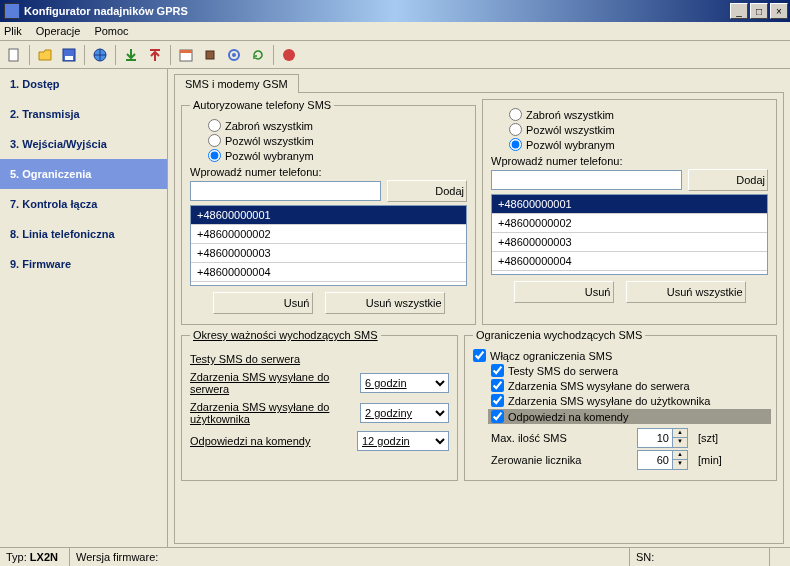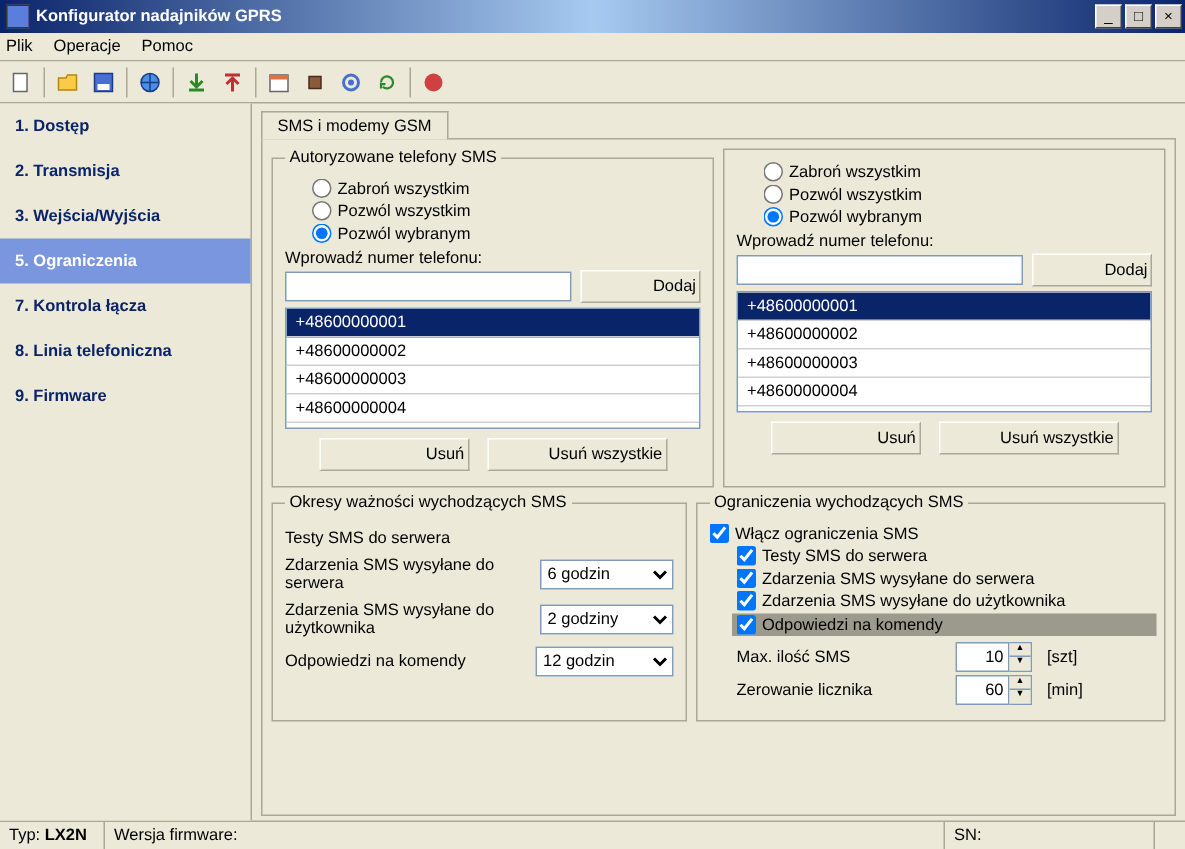--- a/index.html
+++ b/index.html
@@ -247,21 +247,21 @@
             <div class="li">+48600000004</div>
           </div>
           <div class="row" style="margin-top:6px; justify-content:center; gap:12px;">
             <button class="btn" style="width:100px;">Usuń</button>
             <button class="btn" style="width:120px;">Usuń wszystkie</button>
           </div>
         </fieldset>
       </div>
 
       <div class="two-col">
-        <fieldset style="flex:0 0 277px;">
+        <fieldset style="flex:0 0 277px;text-decoration:underline;">
           <legend>Okresy ważności wychodzących SMS</legend>
           <div class="okres-row">
             <span class="lbl">Testy SMS do serwera</span>
           </div>
           <div class="okres-row">
             <span class="lbl">Zdarzenia SMS wysyłane do serwera</span>
             <select class="sel"><option>6 godzin</option></select>
           </div>
           <div class="okres-row">
             <span class="lbl">Zdarzenia SMS wysyłane do użytkownika</span>

